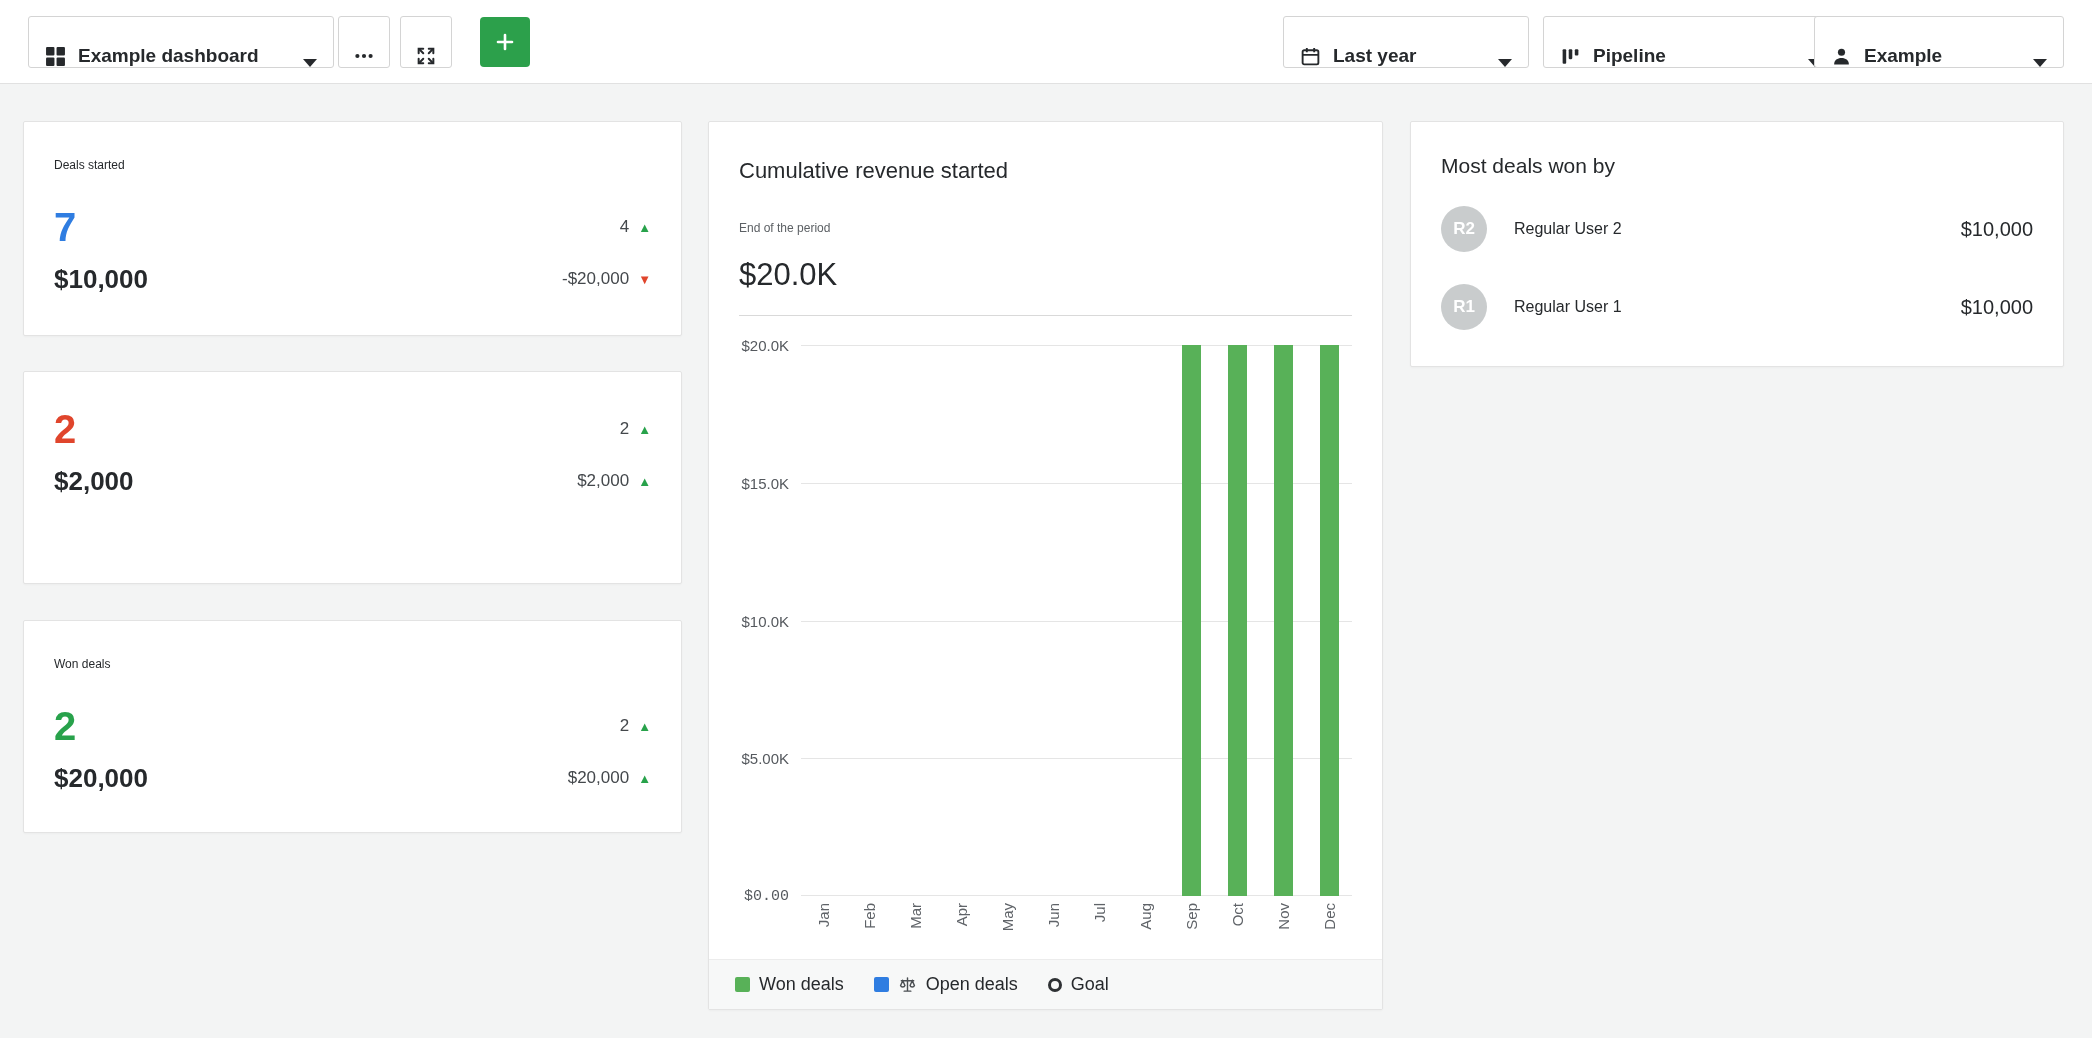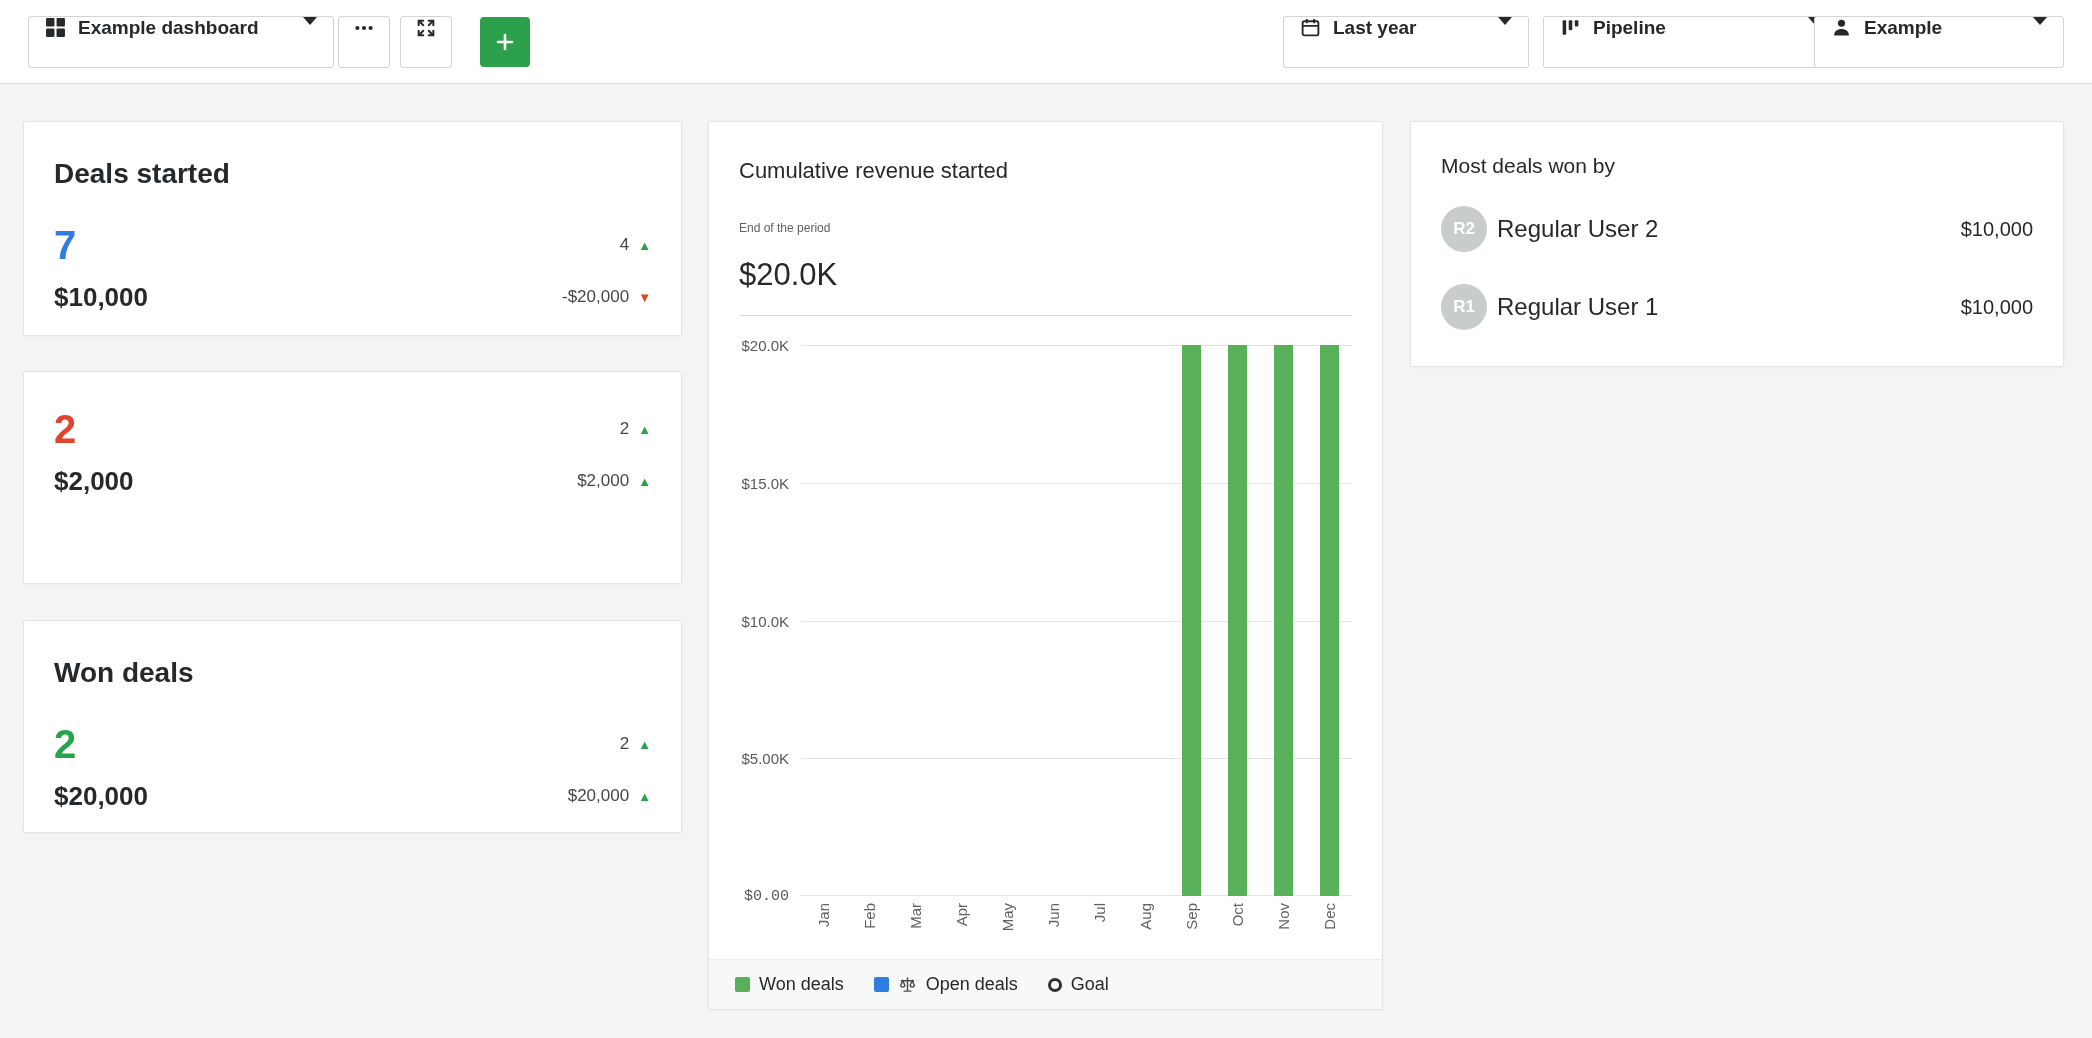--- a/index.html
+++ b/index.html
@@ -22,21 +22,21 @@
     position:relative;
   }
 
   
   .topbar{
     position:absolute;top:0;left:0;right:0;height:84px;
     background:#fff;border-bottom:1px solid #e1e1e1;
   }
   .tbtn{
     position:absolute;top:16px;height:52px;
-    display:flex;align-items:flex-start;gap:12px;
+    display:flex;align-items:flex-end;gap:12px;
     background:#fff;border:1px solid #d4d4d4;border-radius:3px;
     padding:0 16px;font-size:19px;font-weight:600;color:var(--ink);
     cursor:pointer;
   }
   .tbtn.icon-only{justify-content:center;padding:0}
   .caret{
     width:0;height:0;margin-left:auto;
     border-left:7px solid transparent;border-right:7px solid transparent;
     border-top:8px solid var(--ink);
   }
@@ -59,21 +59,21 @@
     border-radius:2px;box-shadow:0 1px 2px rgba(0,0,0,.03);
   }
   .card-stat-1{left:23px;top:121px;width:659px;height:215px}
   .card-stat-2{left:23px;top:371px;width:659px;height:213px}
   .card-stat-3{left:23px;top:620px;width:659px;height:213px}
   .card-chart {left:708px;top:121px;width:675px;height:889px}
   .card-board {left:1410px;top:121px;width:654px;height:246px}
 
   
   .stat-inner{padding:36px 30px 0}
-  .stat-title{font-size:28px;font-weight:700;margin-bottom:34px}
+  .stat-title{font-size:12px;font-weight:400;margin-bottom:34px}
   .stat-row{display:flex;align-items:center;justify-content:space-between}
   .stat-row.count-row{height:42px;margin-bottom:17px}
   .stat-row.amount-row{height:28px}
   .big-count{font-size:40px;font-weight:700;line-height:42px}
   .c-blue{color:var(--blue)} .c-red{color:var(--red)} .c-green{color:var(--green-text)}
   .amount{font-size:26px;font-weight:700;color:var(--ink)}
   .delta{font-size:17px;color:#44484c;display:flex;align-items:center}
   .arrow{font-size:13px;margin-left:9px;line-height:1}
   .arrow.up{color:var(--green-text)} .arrow.down{color:var(--red)}
 
@@ -106,21 +106,21 @@
   
   .board-inner{padding:32px 30px 0}
   .board-title{font-size:21px;font-weight:400;margin-bottom:28px}
   .board-row{display:flex;align-items:center}
   .board-row + .board-row{margin-top:32px}
   .avatar{
     width:46px;height:46px;border-radius:50%;background:#c9cccd;
     color:#fff;font-size:17px;font-weight:700;
     display:flex;align-items:center;justify-content:center;flex:0 0 auto;
   }
-  .board-name{margin-left:10px;font-size:24px}
+  .board-name{margin-left:27px;font-size:16px}
   .board-amount{margin-left:auto;font-size:20px}
 </style>
 </head>
 <body>
 
 <div class="topbar">
 
   <div class="tbtn dash-sel">
     <span class="tico">
       <svg width="21" height="21" viewBox="0 0 20 20">

